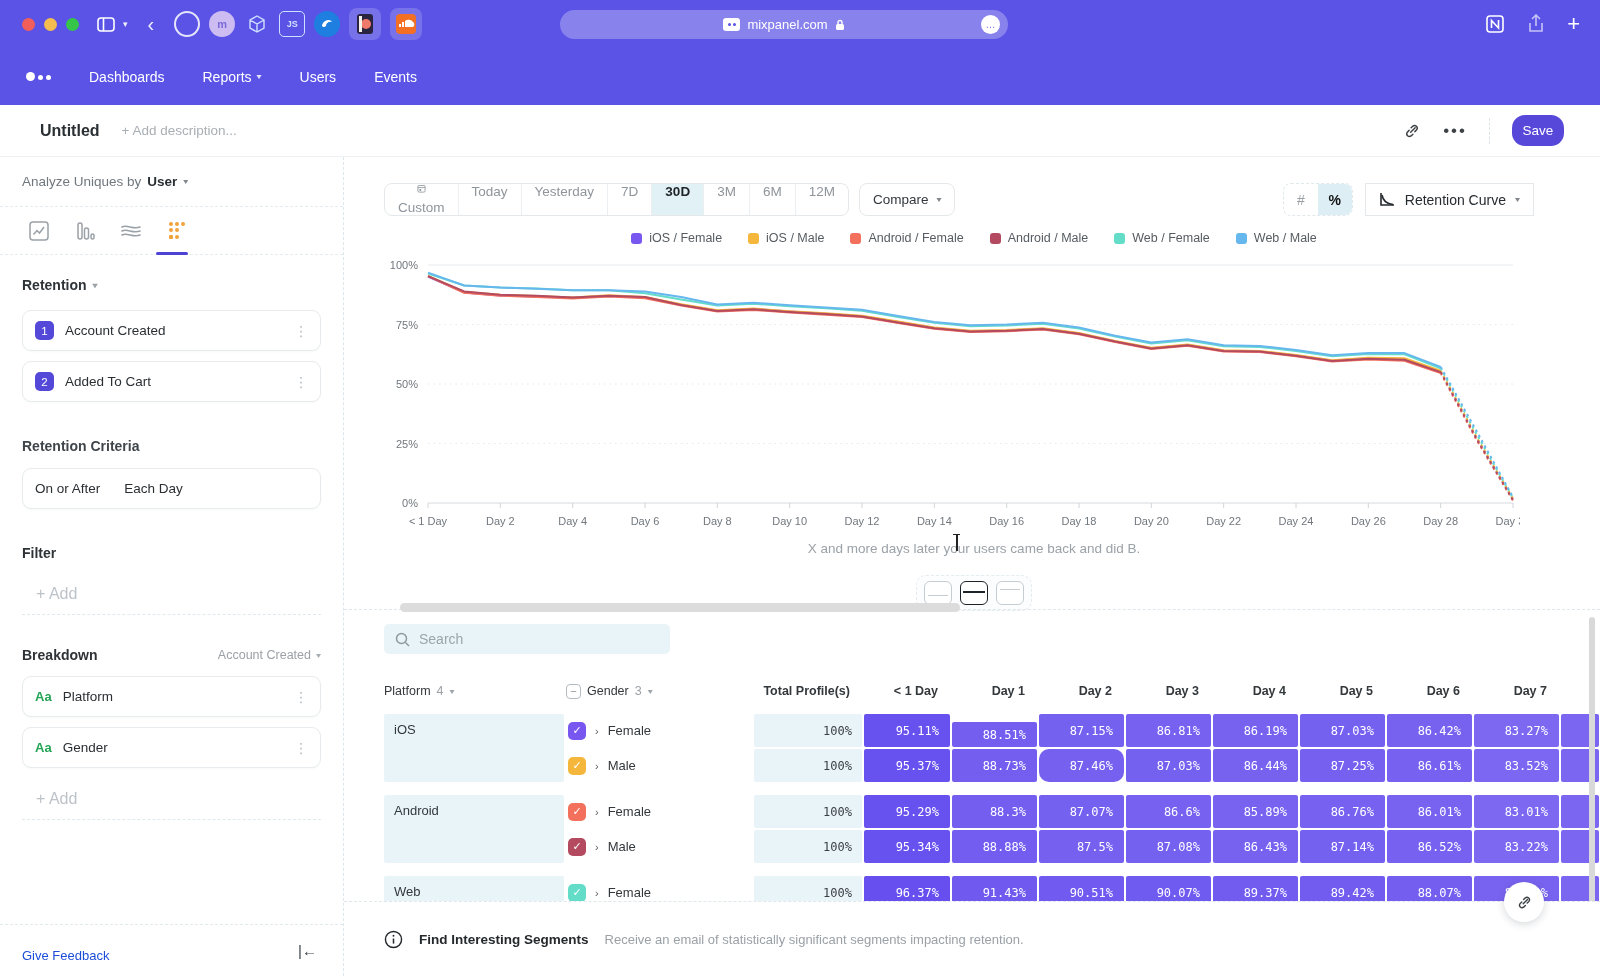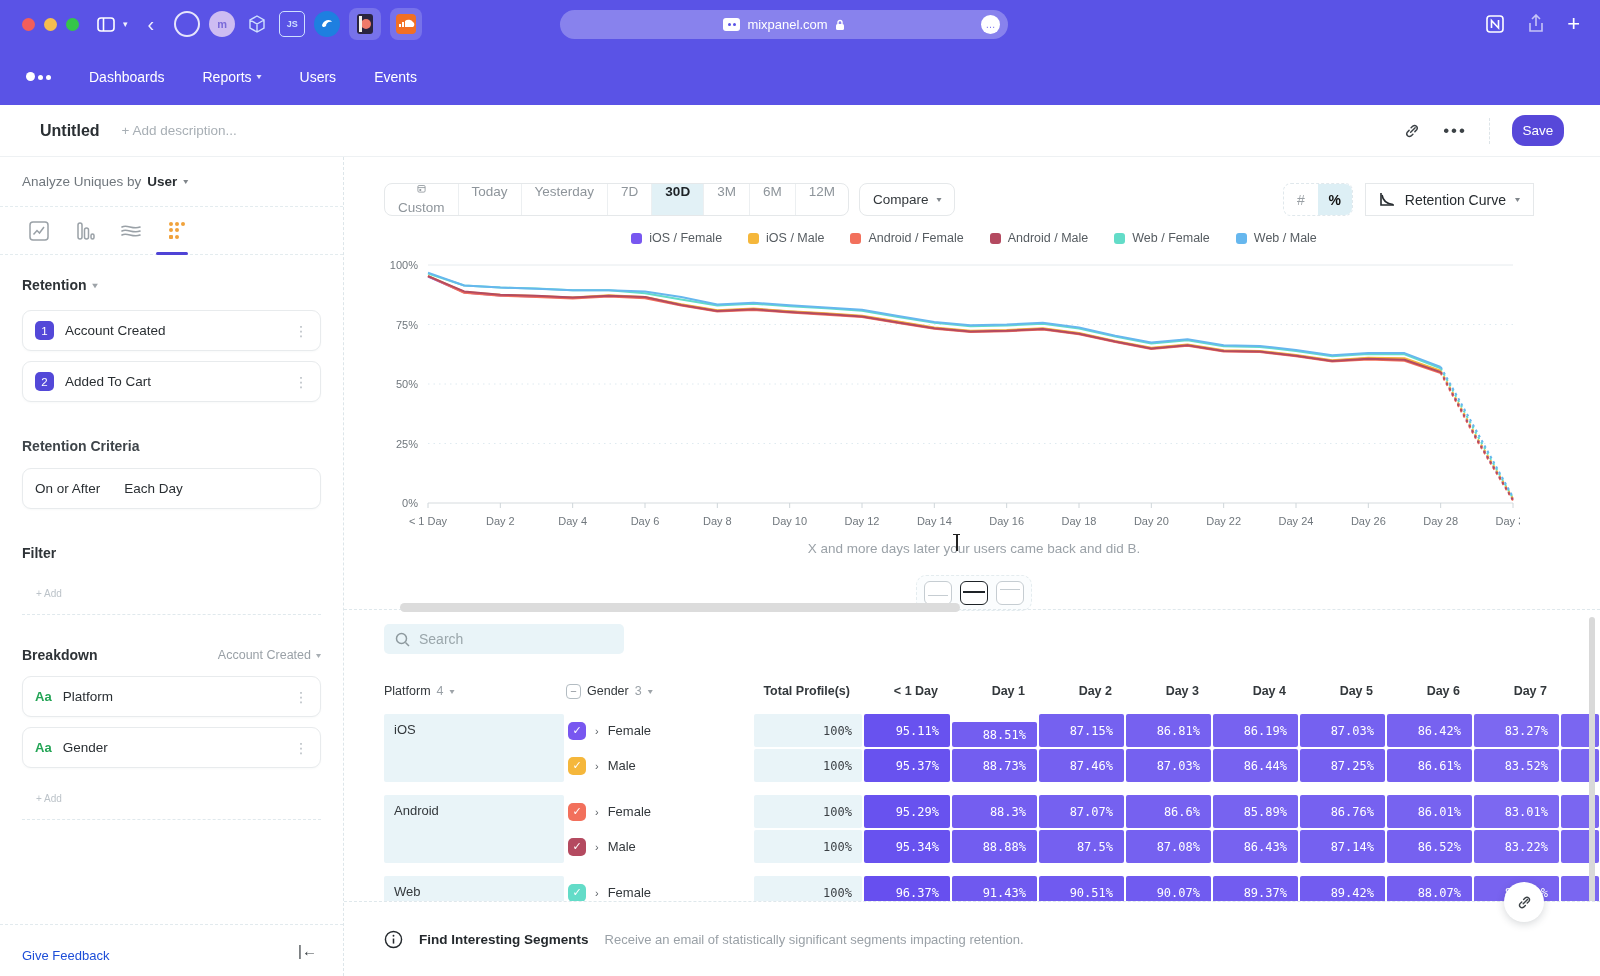--- a/index.html
+++ b/index.html
@@ -67,21 +67,21 @@
   #tab-underline { position:absolute; left:156px; bottom:-1px; width:32px; height:3px; background:#4f43d6; border-radius:2px; }
   .sb-heading { font-size:14px; font-weight:bold; color:#2e3337; display:flex; align-items:center; gap:6px; }
   .sb-heading .chev { color:#8d949a; }
   .sb-card { height:41px; border:1px solid #e8ebed; border-radius:9px; background:#fff; display:flex;
     align-items:center; padding:0 12px; gap:11px; box-shadow:0 1px 2px rgba(40,50,60,.03); }
   .step-badge { width:19px; height:19px; border-radius:5px; background:#5348d8; color:#fff; font-size:11.5px;
     display:flex; align-items:center; justify-content:center; }
   .sb-card .lbl { font-size:13.5px; color:#2a2f33; flex:1; }
   .kebab { color:#b4bbc1; font-size:14px; letter-spacing:0; }
   .aa-badge { color:#23a455; font-size:13px; font-weight:bold; }
-  .add-box { height:42px; display:flex; align-items:center; gap:8px; color:#bcc3c9; font-size:10px;
+  .add-box { height:42px; display:flex; align-items:center; gap:8px; color:#bcc3c9; font-size:16px;
     border-bottom:1px dashed #e0e9ed; padding:0 14px; }
   #breakdown-row { display:flex; align-items:center; justify-content:space-between; }
   #breakdown-scope { font-size:12.5px; color:#9aa1a7; display:flex; gap:5px; align-items:center; }
   #sb-footer { position:absolute; left:0; bottom:0; width:100%; height:52px; border-top:1px dashed #e2eaee;
     display:flex; align-items:center; justify-content:space-between; padding:0 26px 0 22px; }
   #give-feedback { font-size:13px; color:#1d4ed8;margin-top:9px; }
   #collapse-ic { font-size:15px; color:#3c4246; }
 
   
   #main { position:absolute; left:344px; top:157px; width:1256px; height:819px; background:#fff; }
@@ -125,21 +125,21 @@
   .lt-line-bottom:after { content:""; position:absolute; left:3px; right:3px; bottom:3px; height:5px;
     border-top:1.5px solid #c6cdd2; }
   .lt-line-mid:after { content:""; position:absolute; left:2px; right:2px; top:9px; height:0;
     border-top:2px solid #1e2327; }
   .lt-line-top:after { content:""; position:absolute; left:3px; right:3px; top:3px; height:4px;
     border-bottom:1.5px solid #c6cdd2; }
 
   
   #table-section { position:absolute; left:0; right:0; top:452px; bottom:68px; border-top:1px dashed #dfe8ec;
     padding:14px 0 0 40px; overflow:hidden; }
-  #table-search { width:240px; height:30px; border-radius:5px; background:#e9f4f8; display:flex; align-items:center;
+  #table-search { width:286px; height:30px; border-radius:5px; background:#e9f4f8; display:flex; align-items:center;
     gap:9px; padding:0 11px; color:#9aa6ab; font-size:14px; }
   .tgrid { display:grid; grid-template-columns:180px 186px 108px 86px 85px 85px 85px 85px 85px 85px 85px 38px;
     column-gap:2px; }
   #table-header { margin-top:22px; height:30px; align-items:center; font-size:12.5px; color:#7d848a; }
   #table-header .hl { display:flex; align-items:center; gap:6px; color:#33383c; }
   #table-header .cnt { color:#9aa1a7; }
   #table-header .hr { text-align:right; padding-right:12px; color:#33383c; font-weight:bold; font-size:12.5px; }
   .ind-box { width:15px; height:15px; border:1.5px solid #b3bcc2; border-radius:4px; color:#8d949a;
     display:flex; align-items:center; justify-content:center; font-size:11px; background:#fff; }
   #table-body { margin-top:8px; height:212px; overflow:hidden; }
@@ -624,21 +624,21 @@
             <div class="cell cell-day" style="background: rgba(97, 73, 238, 0.83);">83.27%</div>
             <div class="cell cell-day" style="background: rgba(97, 73, 238, 0.84);"></div>
             <div class="cell cell-gender">
               <span class="cbox" style="background: rgb(245, 183, 59);">✓</span>
               <span class="row-chev">›</span>
               <span>Male</span>
             </div>
             <div class="cell cell-total">100%</div>
             <div class="cell cell-day" style="background: rgba(97, 73, 238, 0.953);">95.37%</div>
             <div class="cell cell-day" style="background: rgba(97, 73, 238, 0.886);">88.73%</div>
-            <div class="cell cell-day" style="background: rgba(97, 73, 238, 0.875);">87.46%</div>
+            <div class="cell cell-day" style="background: rgba(97, 73, 238, 0.875); border-radius: 10px;">87.46%</div>
             <div class="cell cell-day" style="background: rgba(97, 73, 238, 0.87);">87.03%</div>
             <div class="cell cell-day" style="background: rgba(97, 73, 238, 0.863);">86.44%</div>
             <div class="cell cell-day" style="background: rgba(97, 73, 238, 0.875);">87.25%</div>
             <div class="cell cell-day" style="background: rgba(97, 73, 238, 0.867);">86.61%</div>
             <div class="cell cell-day" style="background: rgba(97, 73, 238, 0.835);">83.52%</div>
             <div class="cell cell-day" style="background: rgba(97, 73, 238, 0.84);"></div>
           </div>
           <div class="tgrid t-group">
             <div class="cell cell-platform">Android</div>
             <div class="cell cell-gender">

